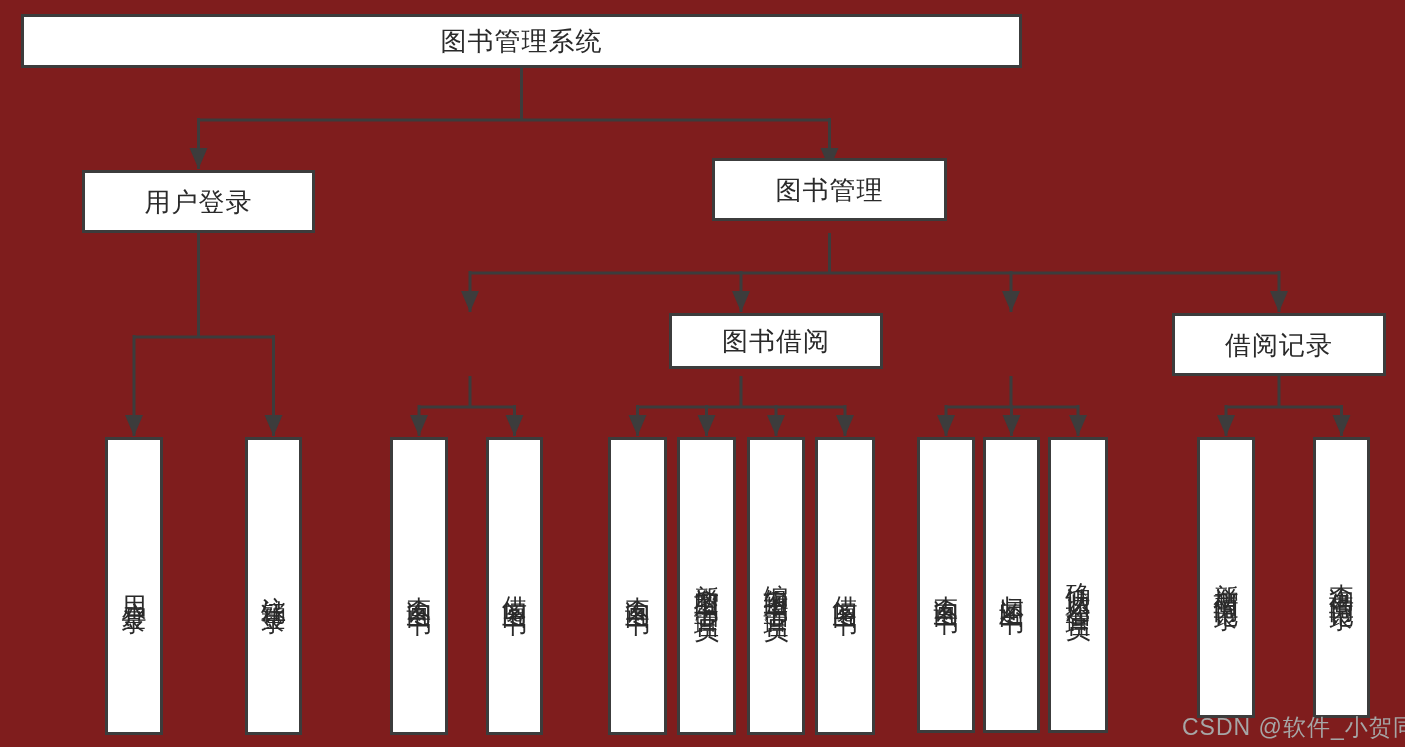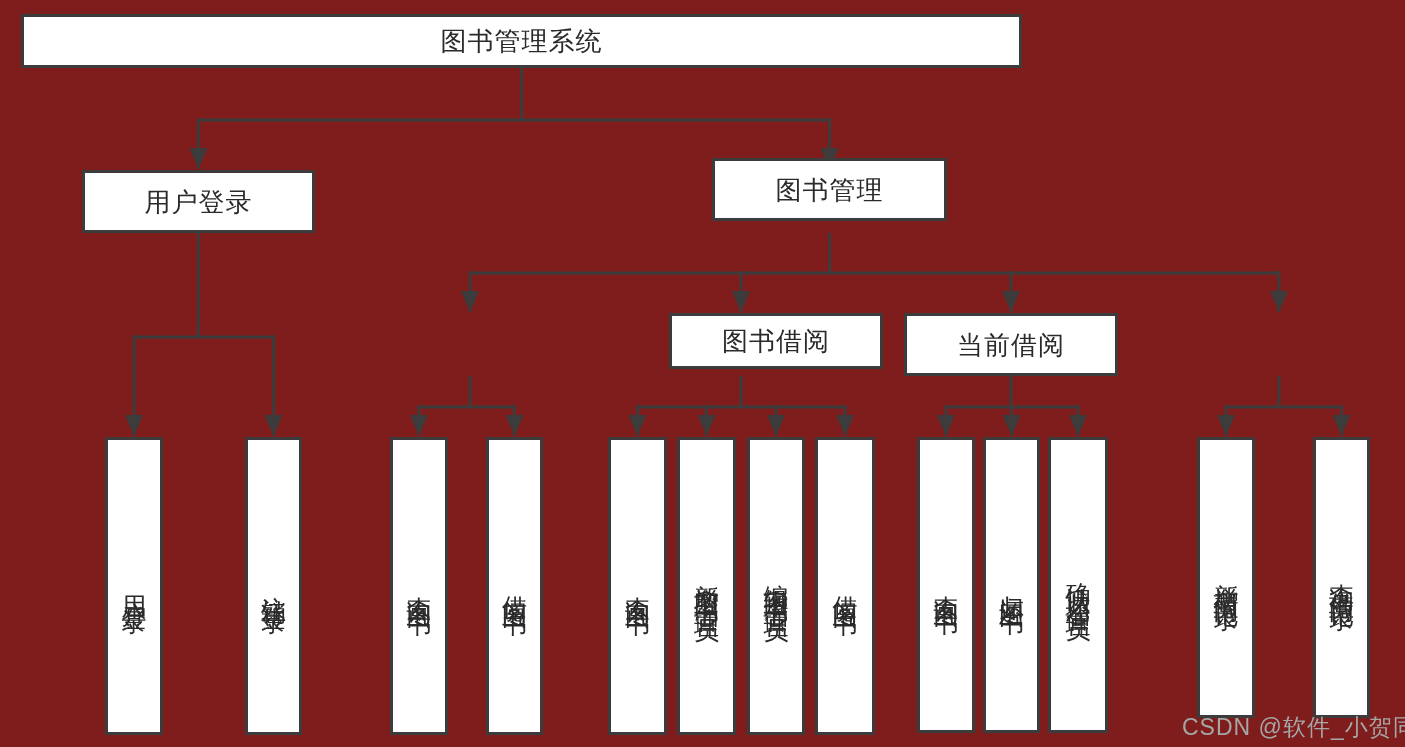--- a/index.html
+++ b/index.html
@@ -108,21 +108,21 @@
       <line x1="1341.5" y1="405" x2="1341.5" y2="436" marker-end="url(#arrow)"></line>
     </g>
   </svg>
 
   <div class="node" style="left:21px; top:14px; width:1001px; height:54px;">图书管理系统</div>
 
   <div class="node" style="left:82px; top:170px; width:233px; height:63px;">用户登录</div>
   <div class="node" style="left:712px; top:158px; width:235px; height:63px;">图书管理</div>
 
   <div class="node" style="left:634px; top:313px; width:214px; height:56px;margin-left:35px;">图书借阅</div>
-  <div class="node" style="left:904px; top:313px; width:214px; height:63px;">当前借阅</div>
+  <div class="node" style="left:1172px; top:313px; width:214px; height:63px;">借阅记录</div>
 
   <div class="node leaf" style="left:105px; top:437px; width:58px; height:298px;">用户登录</div>
   <div class="node leaf" style="left:245px; top:437px; width:57px; height:298px;">注销登录</div>
   <div class="node leaf" style="left:390px; top:437px; width:58px; height:298px;">查询图书</div>
   <div class="node leaf" style="left:486px; top:437px; width:57px; height:298px;">借阅图书</div>
   <div class="node leaf" style="left:608px; top:437px; width:59px; height:298px;">查询图书</div>
   <div class="node leaf" style="left:677px; top:437px; width:59px; height:298px;">新增图书（管理员）</div>
   <div class="node leaf" style="left:747px; top:437px; width:58px; height:298px;">编辑图书（管理员）</div>
   <div class="node leaf" style="left:815px; top:437px; width:60px; height:298px;">借阅图书</div>
   <div class="node leaf" style="left:917px; top:437px; width:58px; height:296px;">查询图书</div>

